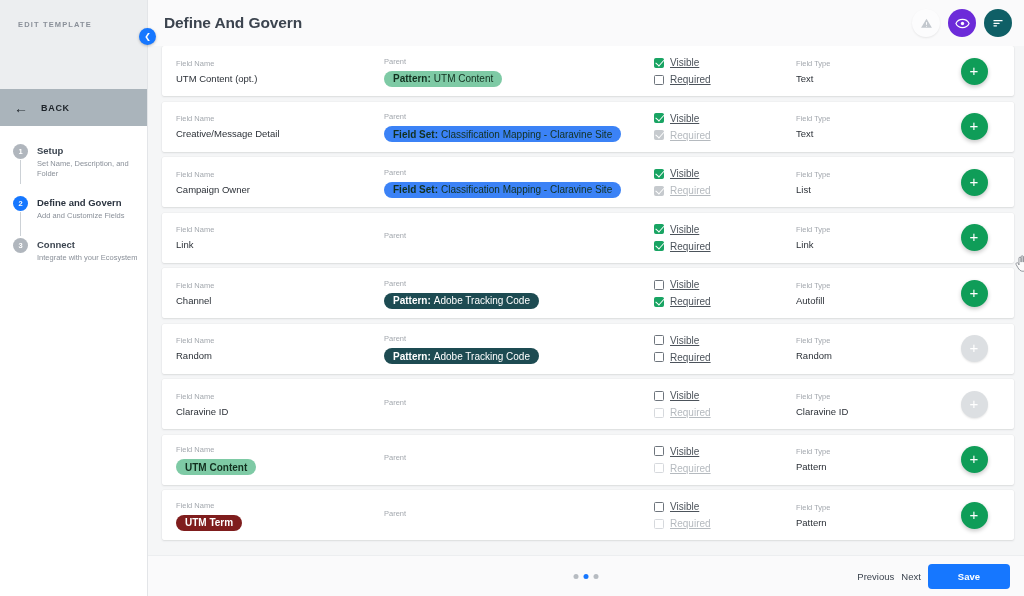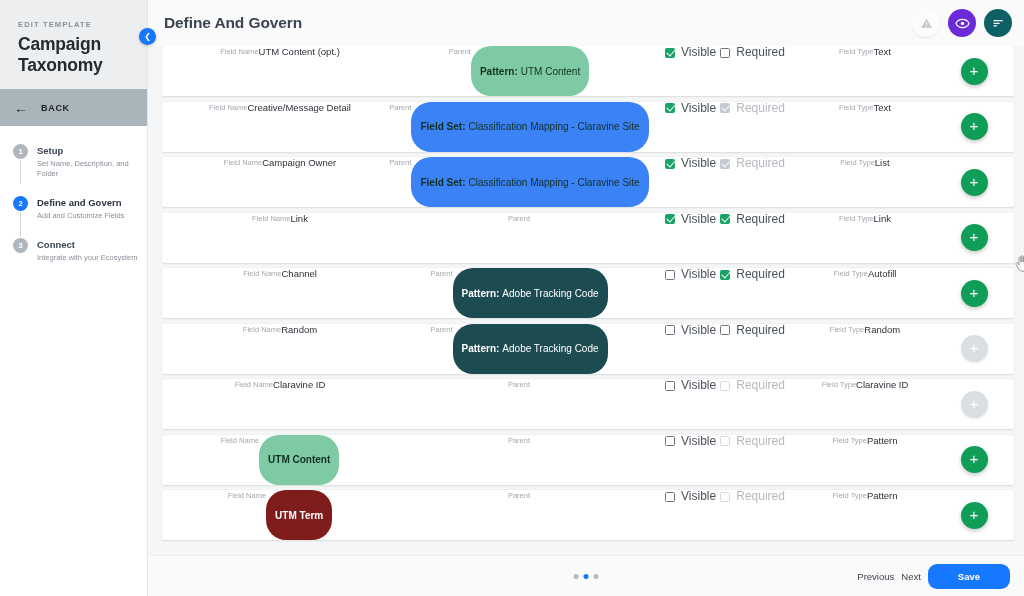--- a/index.html
+++ b/index.html
@@ -102,21 +102,21 @@
   
   .rows-wrap {
     flex: 1; overflow: hidden; padding: 0 10px 0 14px; position: relative;
   }
   .row-card {
     background: #ffffff; height: 50px; margin-bottom: 5.5px;
     border-radius: 2px; display: flex; align-items: stretch;
     box-shadow: 0 1px 2px rgba(20,25,35,.10), 0 0 0 0.5px rgba(20,25,35,.03);
     position: relative; padding: 0 0 0 14px;
   }
-  .col { display: flex; flex-direction: row; justify-content: center; }
+  .col { display: flex; flex-direction: column; justify-content: center; }
   .col-label {
     font-size: 7.5px; color: #a3a8ae; line-height: 11px; margin-bottom: 4px;
   }
   .col-value { font-size: 9.5px; color: #2c3138; line-height: 12px; }
   .col-fieldname { flex: 0 0 208px; }
   .col-parent    { flex: 0 0 270px; }
   .col-checks    { flex: 0 0 142px; justify-content: center; gap: 4px; }
   .col-fieldtype { flex: 1; }
   .col-action    { flex: 0 0 80px; align-items: center; justify-content: center; }
 
@@ -144,21 +144,21 @@
     border: solid #ffffff; border-width: 0 1.6px 1.6px 0;
     transform: rotate(42deg) translate(-0.5px, -1px);
   }
   .chk.dis { background: #c6cace; border-color: #c6cace; }
   .chk.dis::after {
     content: ""; width: 4px; height: 7px;
     border: solid #ffffff; border-width: 0 1.6px 1.6px 0;
     transform: rotate(42deg) translate(-0.5px, -1px);
   }
   .chk.off-dis { border-color: #d6d9dd; background: #fff; }
-  .chk-label { font-size: 12px; color: #4c535b; line-height: 11px; }
+  .chk-label { font-size: 10px; color: #4c535b; line-height: 11px; text-decoration: underline; }
   .chk-label.muted { color: #b5babf; }
 
   .fab {
     width: 27px; height: 27px; border-radius: 50%;
     background: #0f9d58; color: #fff;
     display: flex; align-items: center; justify-content: center;
     font-size: 15px; font-weight: 300; line-height: 1;
     cursor: pointer; box-shadow: 0 2px 4px rgba(0,0,0,.22);
     padding-bottom: 2px;
   }
@@ -173,38 +173,37 @@
     display: flex; align-items: center; padding: 0 14px 0 14px;
     position: relative; border-top: 1px solid #eceef0;
   }
   .dots { position: absolute; left: 50%; transform: translateX(-50%); display: flex; gap: 5px; }
   .dot { width: 5px; height: 5px; border-radius: 50%; background: #b6bbc1; cursor: pointer; }
   .dot.active { background: #1677ff; }
   .footer-actions { margin-left: auto; display: flex; align-items: center; gap: 7px; }
   .link-btn { font-size: 9.5px; color: #3c444f; cursor: pointer; }
   .save-btn {
     background: #1677ff; color: #fff; font-size: 9.5px; font-weight: 600;
-    border-radius: 9px; padding: 7px 30px; cursor: pointer; border: none;
+    border-radius: 4px; padding: 7px 30px; cursor: pointer; border: none;
     font-family: "Liberation Sans", sans-serif;
   }
 
   .cursor-hand {
     position: absolute; left: 866px; top: 254px; z-index: 60;
     pointer-events: none; opacity: .72;
   }
 </style>
 </head>
 <body>
 
 <div id="app">
 
   <aside class="sidebar">
     <div class="sb-title-block">
       <div class="sb-eyebrow">EDIT TEMPLATE</div>
-      <div class="sb-title">Campaign Taxonomy</div>
     </div>
 
     <div class="sb-back">
       <span class="sb-back-arrow">←</span>
       <span class="sb-back-label">BACK</span>
     </div>
 
     <div class="stepper" id="stepper">
         <div class="step">
           <div class="step-marker">

